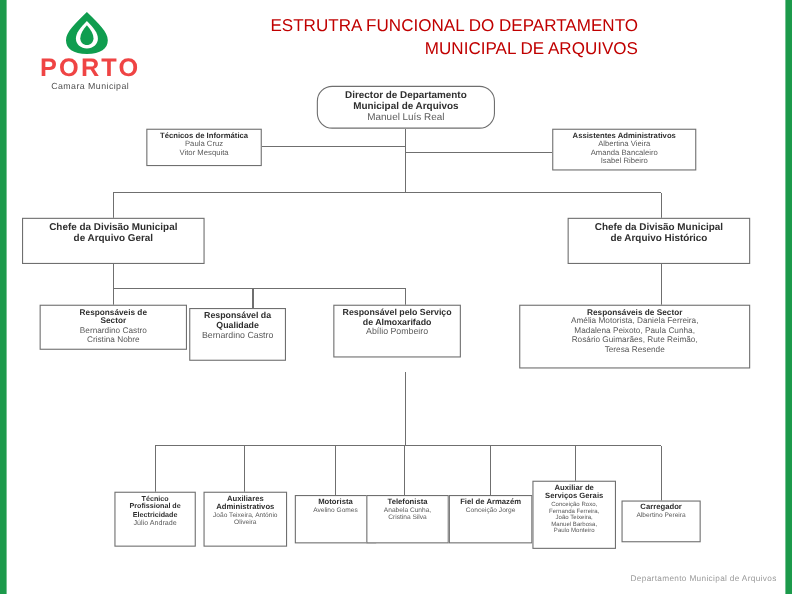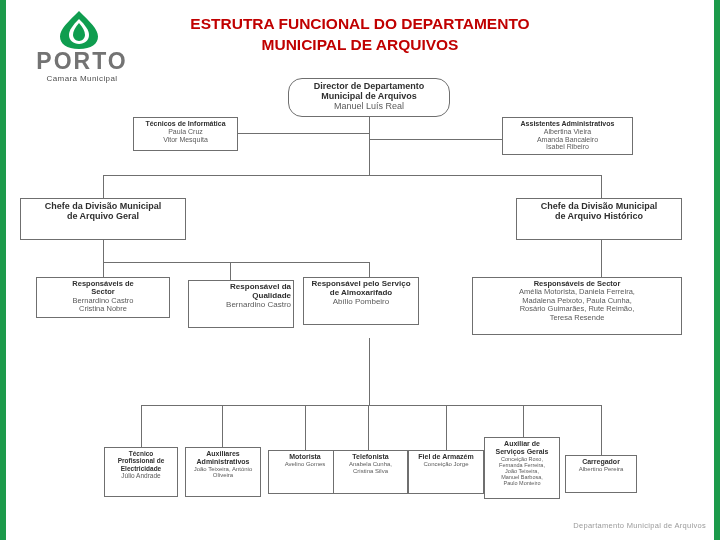--- a/index.html
+++ b/index.html
@@ -49,43 +49,43 @@
   }
   #logo .wordmark {
     position: absolute;
     left: 0;
     top: 40px;
     width: 120px;
     text-align: center;
     font-size: 23px;
     font-weight: bold;
     letter-spacing: 2px;
-    color: #737373;
+    color: #ef4444;
     line-height: 1;
   }
   #logo .sub {
     position: absolute;
     left: 0;
     top: 64px;
     width: 120px;
     text-align: center;
     font-size: 8px;
     color: #4f4f4f;
     letter-spacing: .4px;
   }
 
   
   #title {
     position: absolute;
     left: 140px;
     top: 14px;
     width: 440px;
-    text-align: center;
+    text-align: right;
     font-size: 15.5px;
-    font-weight: bold;
+    font-weight: normal;
     color: #c00000;
     line-height: 1.35;
   }
 
   
   #lines {
     position: absolute;
     left: 0; top: 0;
     width: 720px; height: 540px;
     pointer-events: none;
@@ -221,21 +221,21 @@
     <span class="hd">de Arquivo Histórico</span>
   </div>
 
   <div class="box s75" style="left:36px; top:277px; width:134px; height:41px;">
     <span class="hd">Responsáveis de</span>
     <span class="hd">Sector</span>
     <span class="nm">Bernardino Castro</span>
     <span class="nm">Cristina Nobre</span>
   </div>
 
-  <div class="box s8" style="left:188px; top:280px; width:106px; height:48px;text-align:right;">
+  <div class="box s8" style="left:172px; top:280px; width:88px; height:48px;">
     <span class="hd">Responsável da</span>
     <span class="hd">Qualidade</span>
     <span class="nm">Bernardino Castro</span>
   </div>
 
   <div class="box s8" style="left:303px; top:277px; width:116px; height:48px;">
     <span class="hd">Responsável pelo Serviço</span>
     <span class="hd">de Almoxarifado</span>
     <span class="nm">Abílio Pombeiro</span>
   </div>

